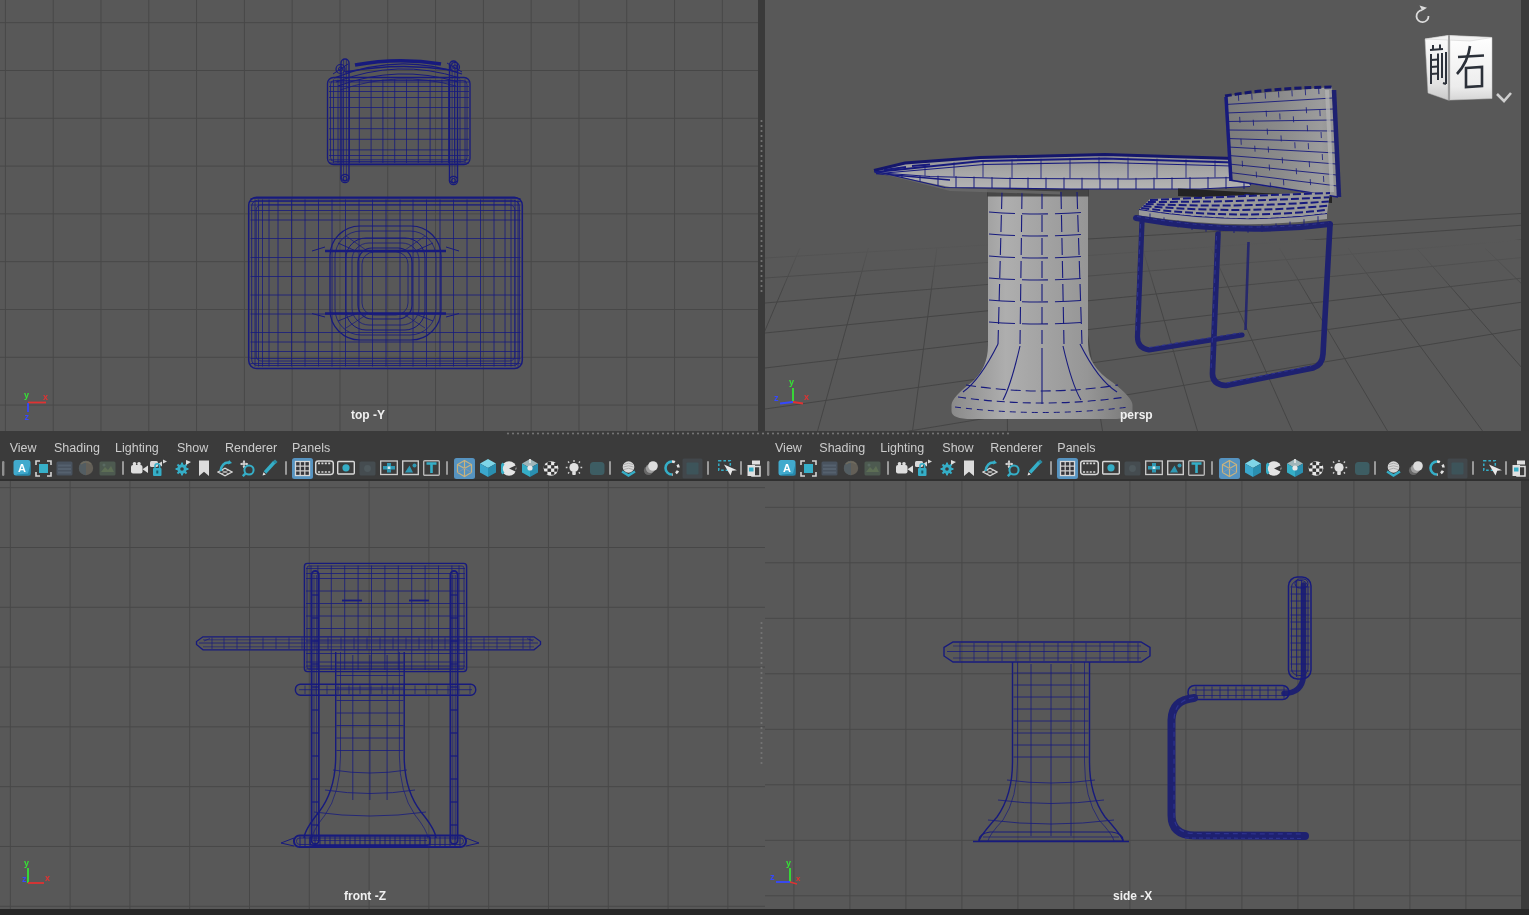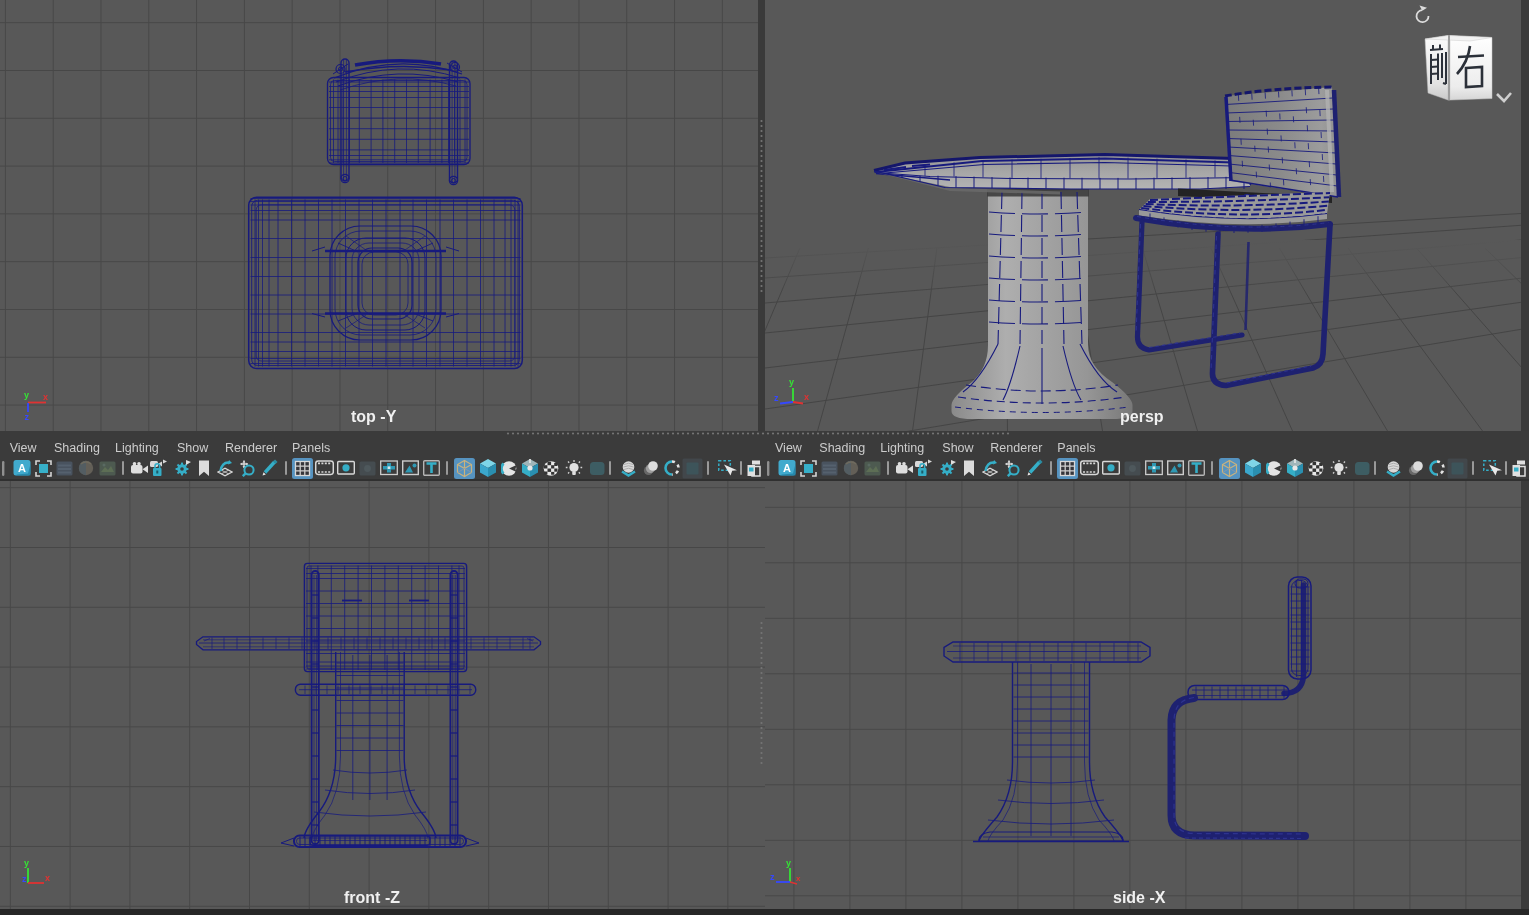--- a/index.html
+++ b/index.html
@@ -1,12 +1,12 @@
 <!DOCTYPE html>
-<html><head><meta charset="utf-8"><style>*{margin:0;padding:0;box-sizing:border-box}html,body{width:1529px;height:915px;overflow:hidden;background:#3a3a3a;font-family:"Liberation Sans",sans-serif}.vp{position:absolute;background:#585858;overflow:hidden}.lbl{position:absolute;color:#f0f0f0;font-size:16px;font-weight:bold;font-family:"Liberation Sans",sans-serif}</style></head><body>
+<html><head><meta charset="utf-8"><style>*{margin:0;padding:0;box-sizing:border-box}html,body{width:1529px;height:915px;overflow:hidden;background:#3a3a3a;font-family:"Liberation Sans",sans-serif}.vp{position:absolute;background:#585858;overflow:hidden}.lbl{position:absolute;color:#f0f0f0;font-size:12px;font-weight:bold;font-family:"Liberation Sans",sans-serif}</style></head><body>
 <div class="vp" style="left:0;top:0;width:758px;height:431px;background-image:linear-gradient(to right,#474747 0,#474747 1px,transparent 1px),linear-gradient(to bottom,#474747 0,#474747 1px,transparent 1px);background-size:47.8px 100%,100% 47.8px;background-position:4.9px 0,0 22.2px;">
     <svg width="758" height="431" style="position:absolute;left:0;top:0">
       <path d="M334,78 Q398,52 462,74" stroke="#171a7d" stroke-width="1.2" fill="none"></path>
       <path d="M336,82 Q398,58 460,78" stroke="#171a7d" stroke-width="1.0" fill="none"></path>
       <path d="M338,86 Q398,64 458,82" stroke="#171a7d" stroke-width="1.0" fill="none"></path>
       <path d="M340,90 Q398,70 456,86" stroke="#171a7d" stroke-width="0.8" fill="none"></path>
       <path d="M355,65 Q398,57 441,64" stroke="#171a7d" stroke-width="3.6" fill="none"></path>
       <path d="M345,72 Q398,62 451,70" stroke="#171a7d" stroke-width="1.6" fill="none"></path>
       <circle cx="340.5" cy="69.0" r="4.5" stroke="#171a7d" stroke-width="1.2" fill="none"></circle>
       <circle cx="340.5" cy="69.0" r="2.0" stroke="#171a7d" stroke-width="1.0" fill="none"></circle>

